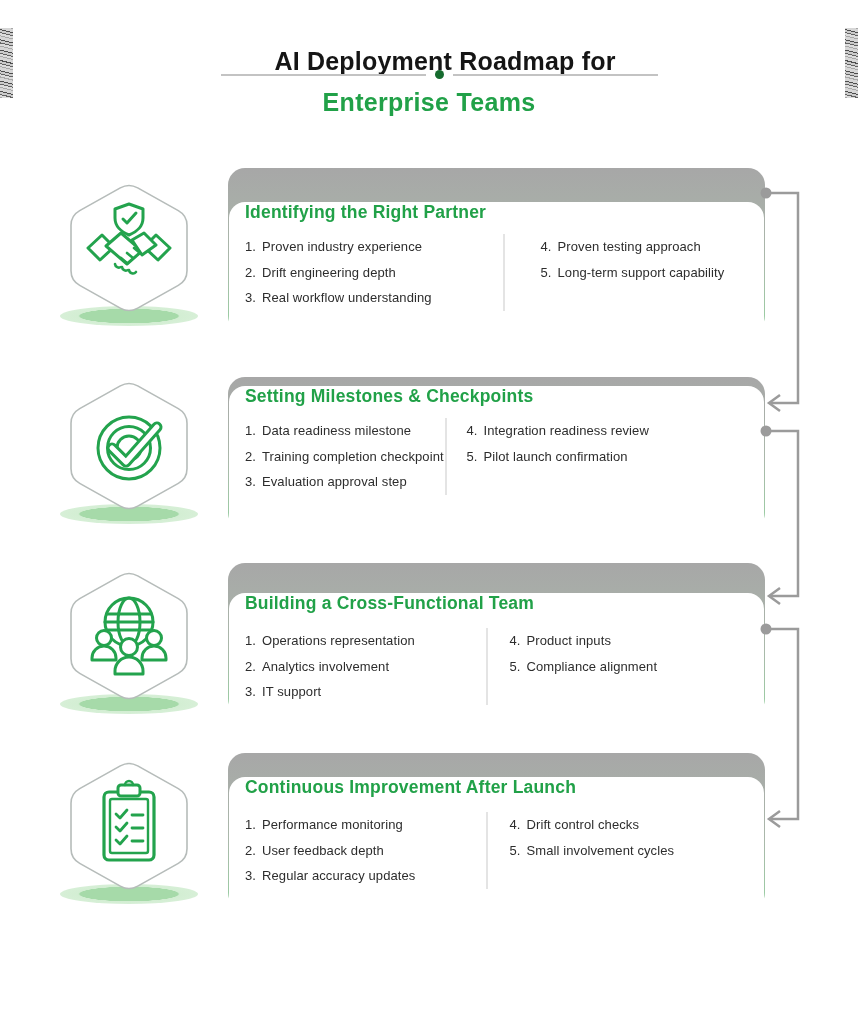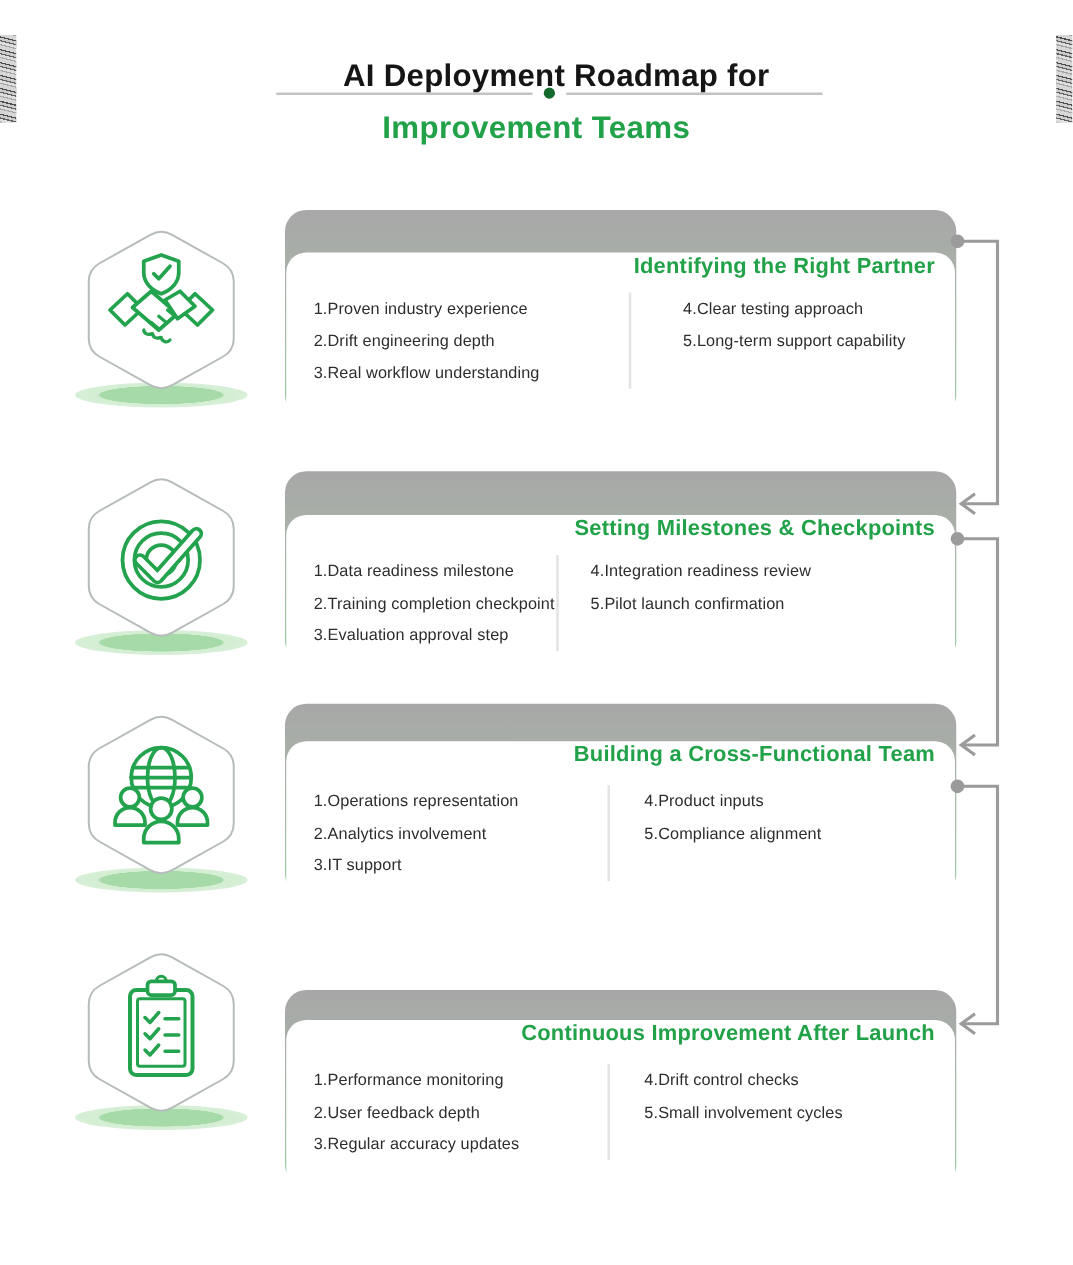--- a/index.html
+++ b/index.html
@@ -24,21 +24,21 @@
     font-size:25px;font-weight:700;color:#21a148;letter-spacing:.3px;}
 
   
   .hex-block{position:absolute;left:64px;width:130px;height:150px;}
   .hex-shadow{position:absolute;left:-4px;top:124px;width:138px;height:20px;border-radius:50%;
     background:radial-gradient(ellipse at center,#a6daa9 0%,#a6daa9 50%,#d3eed3 52%,#ddf1dd 100%);}
   .hex-block svg{position:absolute;left:5px;top:0;}
 
   
   .card{position:absolute;left:228px;width:537px;border-radius:17px;padding:1px;box-sizing:border-box;
-    background:linear-gradient(180deg,#a7a7a7 0%,#aab8aa 55%,#97d0a1 100%);text-align:right;}
+    background:linear-gradient(180deg,#a7a7a7 0%,#aab8aa 55%,#97d0a1 100%);}
   .card-inner{background:#ffffff;border-radius:16px;height:100%;box-sizing:border-box;padding:0 16px;}
   .card h3{margin:0;font-size:17.5px;font-weight:700;color:#21a148;letter-spacing:.2px;}
   .cols{display:flex;align-items:stretch;padding-bottom:12px;}
   ul.items{list-style:none;margin:0;padding:0;}
   li.item{height:25.5px;display:flex;align-items:center;font-size:13px;color:#2d2d2d;letter-spacing:.1px;}
   .num{width:17px;flex:none;}
   .vdiv{width:1.5px;background:#e4e4e4;flex:none;}
 
   
   .connectors{position:absolute;left:0;top:0;pointer-events:none;}
@@ -53,21 +53,21 @@
 
 <div class="strip left"></div>
 <div class="strip right"></div>
 
 <h1 class="page-title">AI Deployment Roadmap for</h1>
 <div class="title-divider">
   <span class="tl-line"></span>
   <span class="tl-dot"></span>
   <span class="tl-line"></span>
 </div>
-<h2 class="page-subtitle">Improvement Teams</h2>
+<h2 class="page-subtitle">Enterprise Teams</h2>
 
 <div class="hex-block" style="top:182px">
   <div class="hex-shadow"></div>
   <svg width="120" height="132" viewBox="0 0 120 132">
     <path d="M51.3 5.9 Q60 1 68.7 5.9 L109.3 28.6 Q118 33.5 118 43.25 L118 88.75 Q118 98.5 109.3 103.4 L68.7 126.1 Q60 131 51.3 126.1 L10.7 103.4 Q2 98.5 2 88.75 L2 43.25 Q2 33.5 10.7 28.6 Z" fill="#ffffff" stroke="#b6bcba" stroke-width="1.6"></path>
     <g transform="translate(60,66)">
       <path class="icon-fill" stroke-width="3" d="M0 -44 l14 5 v9 c0 8 -6 14 -14 17 c-8 -3 -14 -9 -14 -17 v-9 z"></path>
       <polyline class="icon-stroke" stroke-width="3" points="-6,-29 -2,-25 7,-35"></polyline>
       <path class="icon-fill" stroke-width="3" d="M-41 0 L-27 -13 L-15 -1 L-29 12 Z"></path>
       <path class="icon-fill" stroke-width="3" d="M41 0 L27 -13 L15 -1 L29 12 Z"></path>
@@ -143,34 +143,34 @@
           </li>
         <li class="item">
             <span class="num">3.</span>
             <span>Real workflow understanding</span>
           </li>
       </ul>
       <div class="vdiv"></div>
       <ul class="items" style="padding-left:36px">
         <li class="item">
             <span class="num">4.</span>
-            <span>Clear testing approach</span>
+            <span>Proven testing approach</span>
           </li>
         <li class="item">
             <span class="num">5.</span>
             <span>Long-term support capability</span>
           </li>
       </ul>
     </div>
   </div>
 </div>
 
 <div class="card" style="top:377px;height:153px">
   <div class="card-inner">
-    <h3 style="margin-top:34px">Setting Milestones &amp; Checkpoints</h3>
+    <h3 style="margin-top:8px">Setting Milestones &amp; Checkpoints</h3>
     <div class="cols" style="margin-top:11px">
       <ul class="items" style="width:200px">
         <li class="item">
             <span class="num">1.</span>
             <span>Data readiness milestone</span>
           </li>
         <li class="item">
             <span class="num">2.</span>
             <span>Training completion checkpoint</span>
           </li>
@@ -220,21 +220,21 @@
           </li>
         <li class="item">
             <span class="num">5.</span>
             <span>Compliance alignment</span>
           </li>
       </ul>
     </div>
   </div>
 </div>
 
-<div class="card" style="top:792px;height:157px">
+<div class="card" style="top:753px;height:157px">
   <div class="card-inner">
     <h3 style="margin-top:23px">Continuous Improvement After Launch</h3>
     <div class="cols" style="margin-top:14px">
       <ul class="items" style="width:241px">
         <li class="item">
             <span class="num">1.</span>
             <span>Performance monitoring</span>
           </li>
         <li class="item">
             <span class="num">2.</span>

